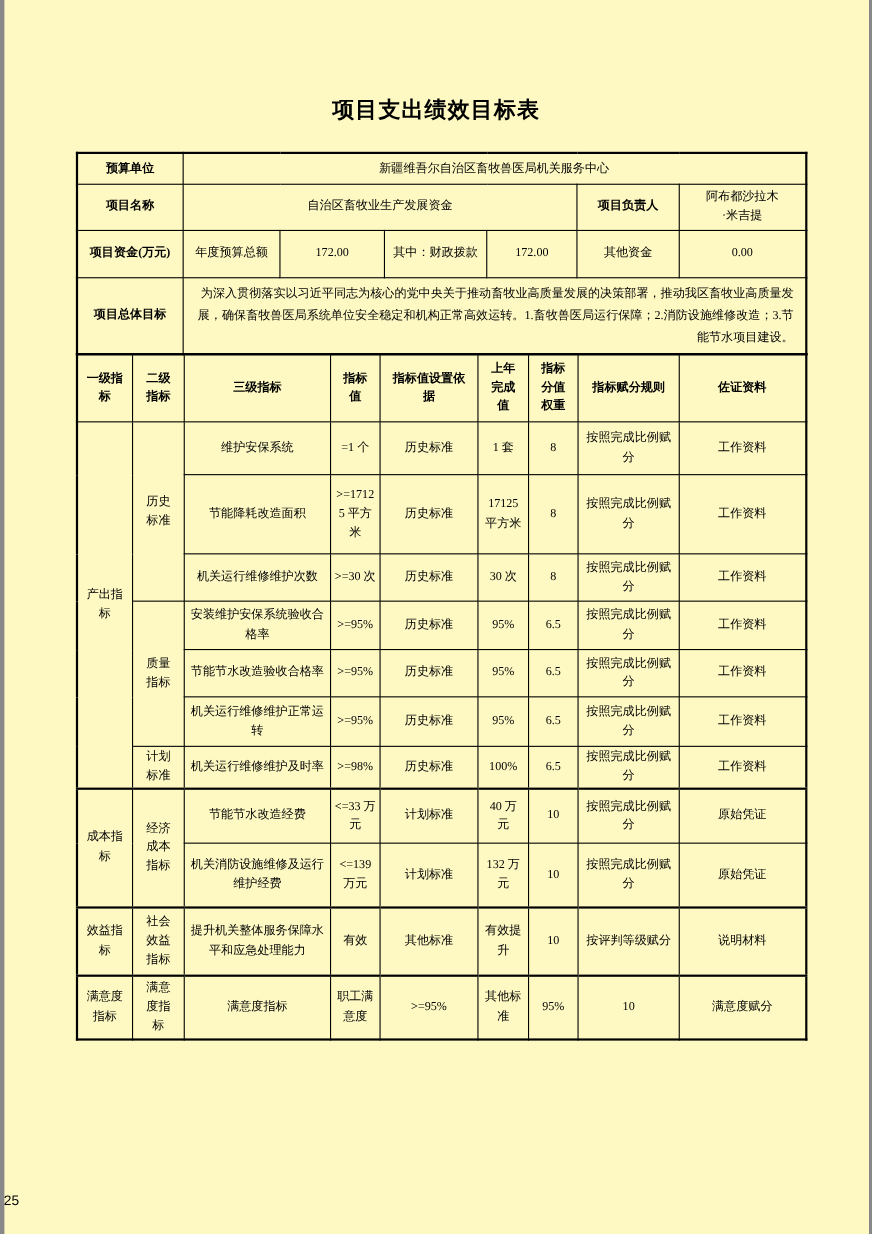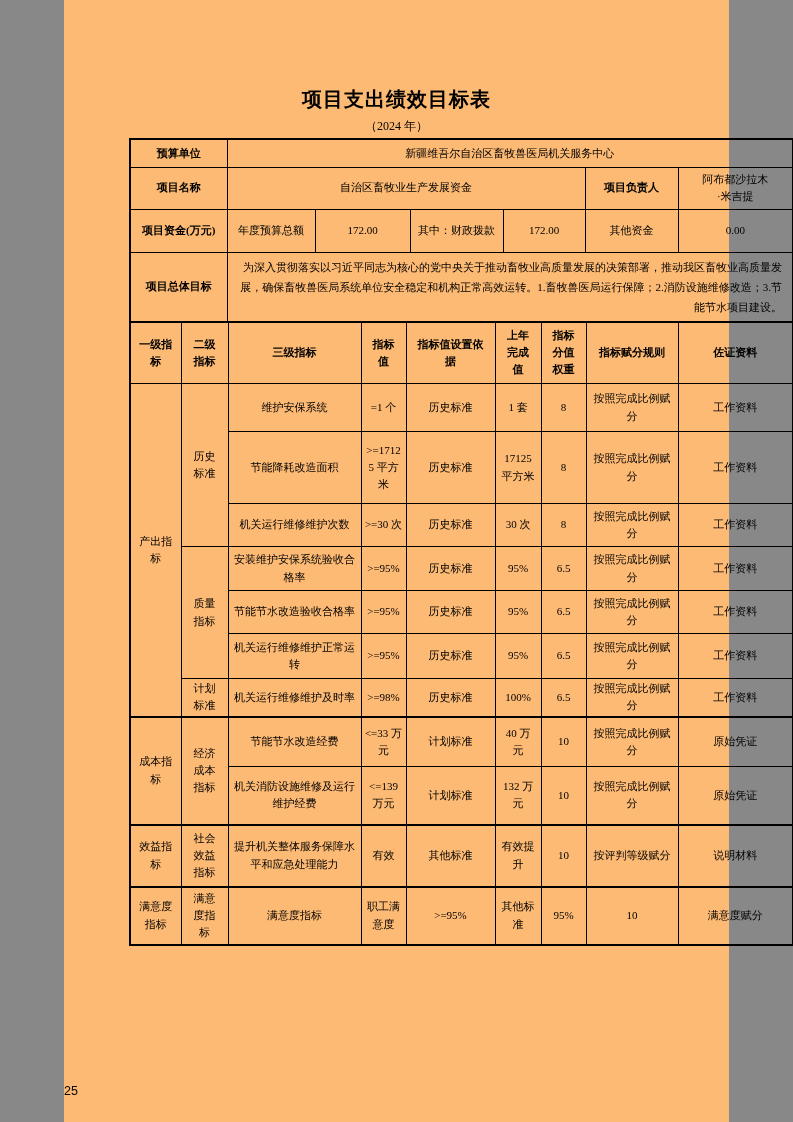--- a/index.html
+++ b/index.html
@@ -1,20 +1,20 @@
 <!DOCTYPE html>
 <html><head>
 <meta charset="utf-8">
 <style>
   html,body{margin:0;padding:0;background:#888;}
   .sheet{
     position:relative;
-    width:665px;height:1122px;
+    width:786px;height:1122px;
     margin:0 auto;
-    background:#fdba74;
+    background:#fef9c3;
     font-family:"Liberation Serif","DejaVu Serif",serif;
     color:#000;
   }
   .doc-title{
     position:absolute;top:86px;left:0;width:100%;
     text-align:center;font-size:20px;font-weight:bold;letter-spacing:1px;
   }
   .doc-subtitle{
     position:absolute;top:118px;left:0;width:100%;
     text-align:center;font-size:12px;
@@ -43,21 +43,20 @@
     text-align:left;font-size:12.5px;
     font-family:Liberation Sans, sans-serif;
   }
 </style>
 </head>
 <body>
 
 <div class="sheet">
 
   <div class="doc-title">项目支出绩效目标表</div>
-  <div class="doc-subtitle">（2024 年）</div>
 
   <div class="tables">
 
     <table class="t1">
       <colgroup>
         <col style="width:97px">
           <col style="width:88px">
           <col style="width:95px">
         <col style="width:93px">
           <col style="width:82px">

